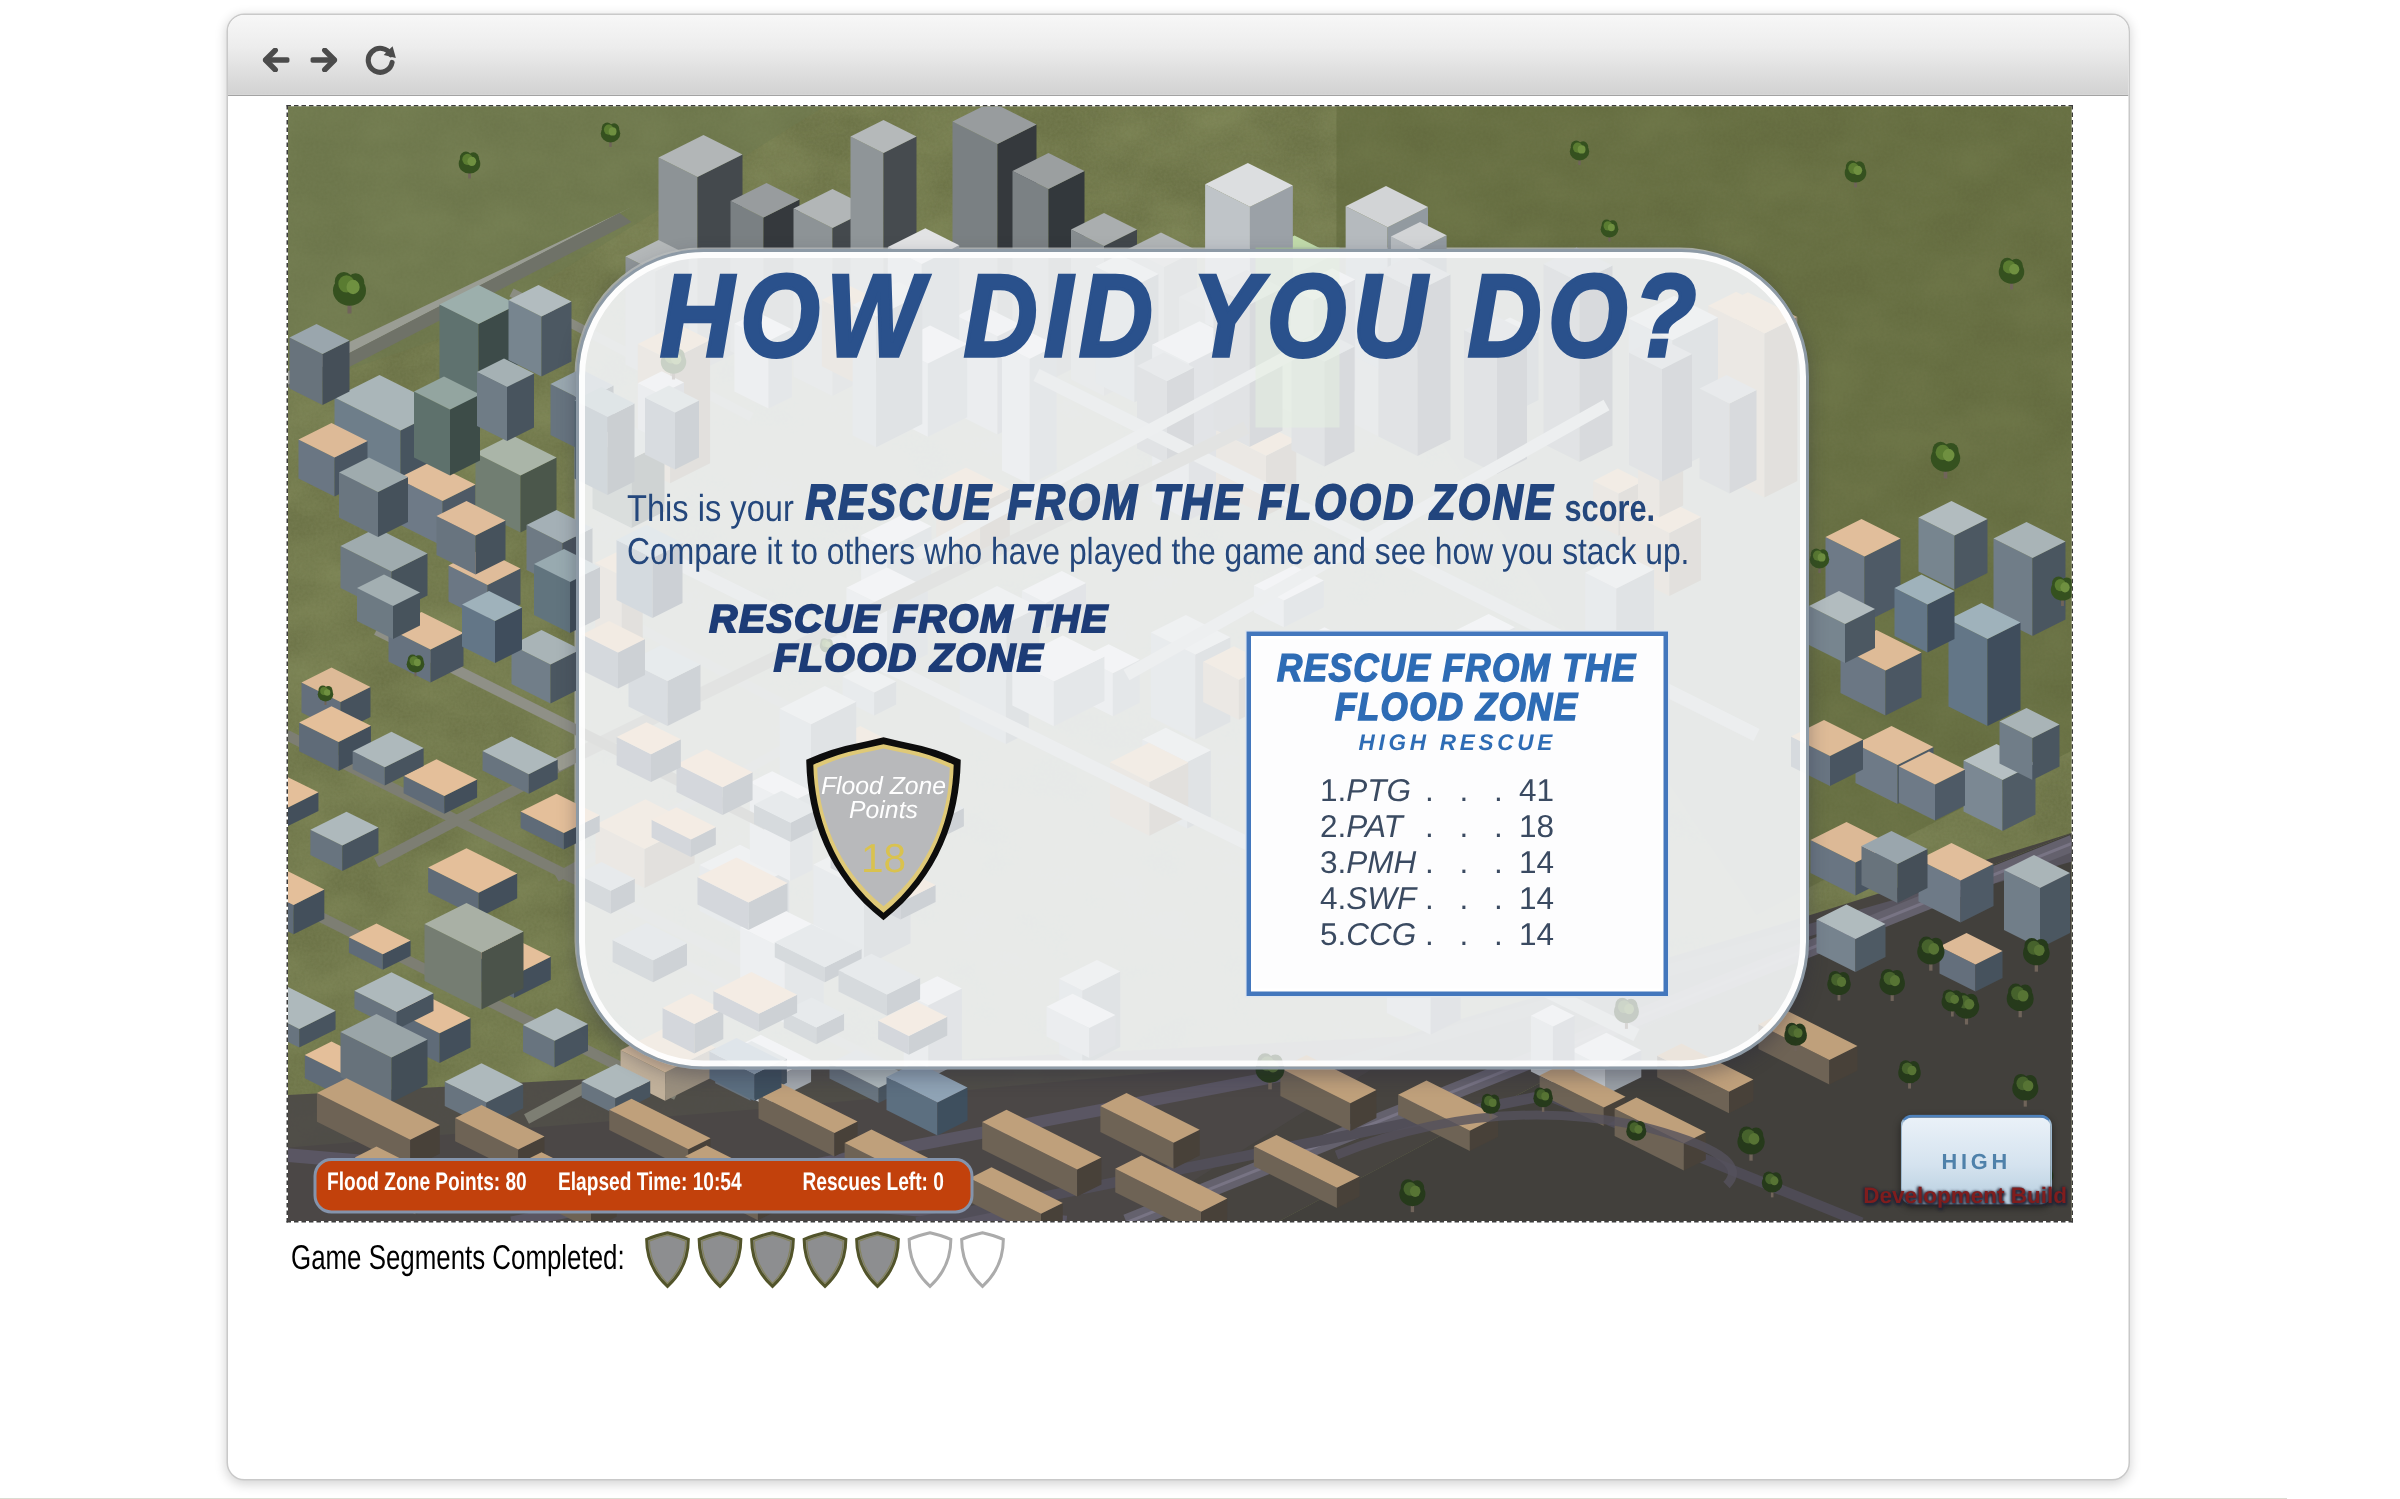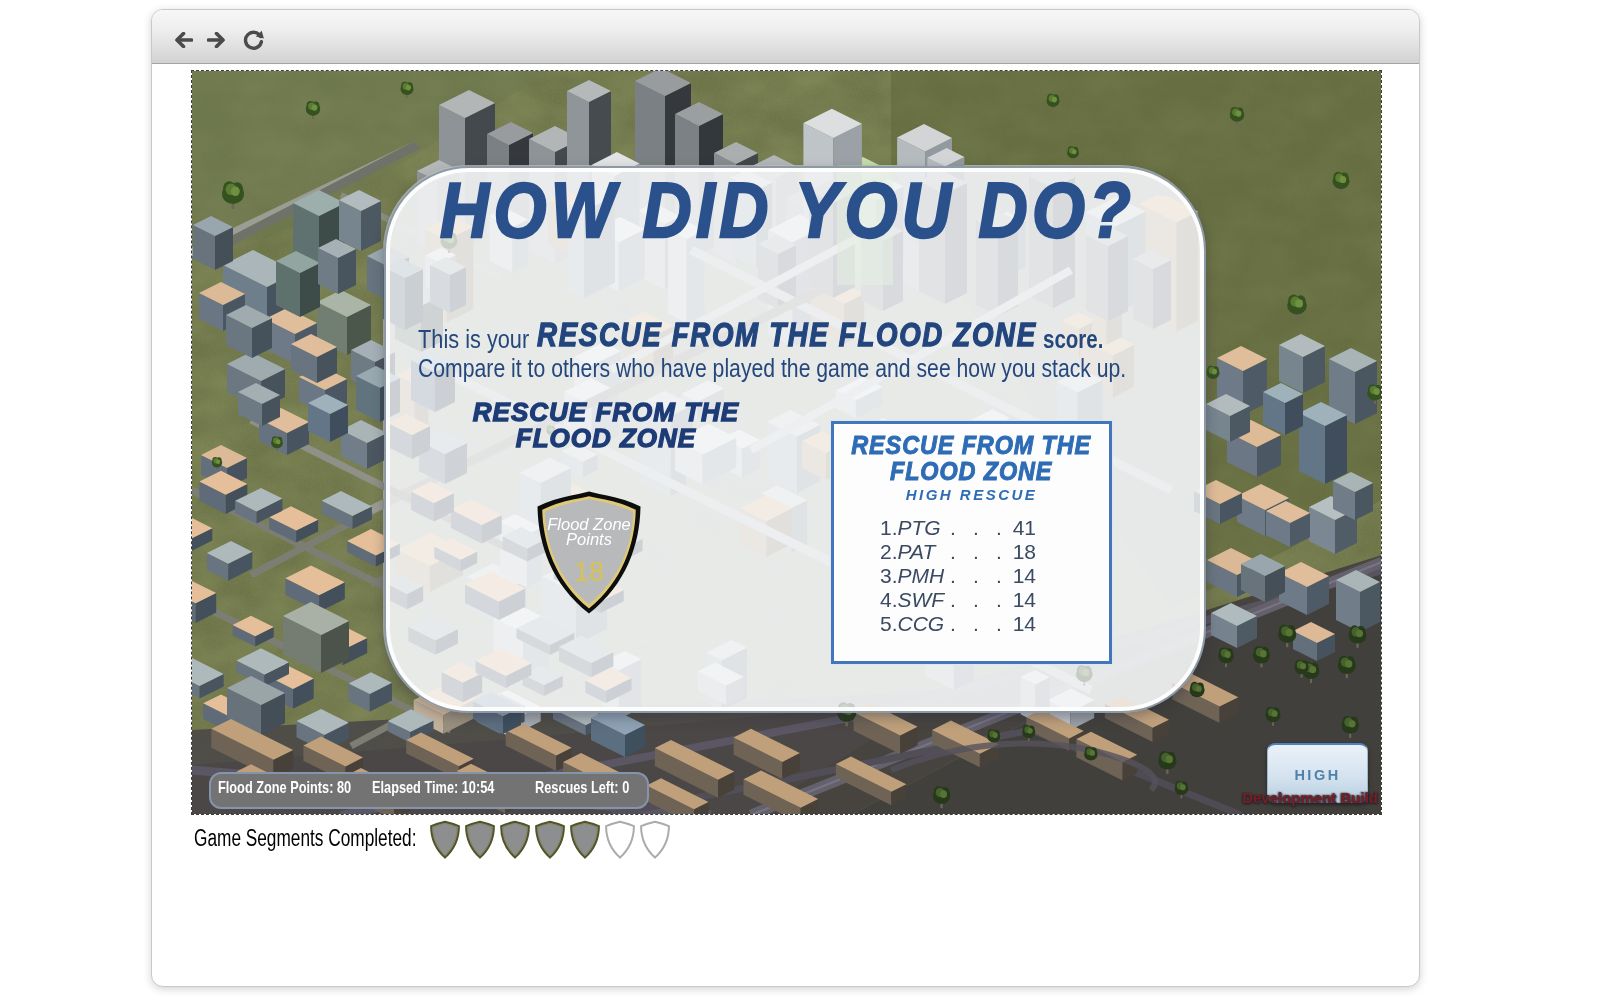--- a/index.html
+++ b/index.html
@@ -33,21 +33,21 @@
 #hsbox .t1 span { display:inline-block; font-size:26px; line-height:26px; font-style:italic; font-weight:700; color:#2e6cb5;
   letter-spacing:1px; -webkit-text-stroke:1px #2e6cb5; transform:scaleX(0.90); transform-origin:50% 0; }
 #hsbox .t2 { text-align:center; font-size:15px; line-height:15px; margin-top:3px; font-style:italic; font-weight:700;
   color:#2e6cb5; letter-spacing:2.5px; }
 #hslist { position:absolute; left:46px; top:92px; width:156px; font-size:21px; color:#3a4a61; }
 .hsrow { position:relative; height:24px; line-height:24px; }
 .hsrow .nm { font-style:italic;margin-top:15px; }
 .hsrow i { font-style:normal; position:absolute; top:0; }
 .hsrow .d1 { left:70px; } .hsrow .d2 { left:93px; } .hsrow .d3 { left:116px; }
 .hsrow .val { position:absolute; right:0; top:0; }
-#status { position:absolute; left:17px; top:701px; width:440px; height:37px; background:#737373;
+#status { position:absolute; left:17px; top:701px; width:440px; height:37px; background:#c2410c;
   border:2px solid #8494ac; border-radius:12px; color:#fff; }
 #status span { position:absolute; top:5px; white-space:nowrap; font-size:17px; line-height:17px; font-weight:700;
   transform:scaleX(0.75); transform-origin:0 0; }
 #next { position:absolute; left:1075px; top:672px; width:101px; height:60px; border-radius:8px;
   background:linear-gradient(#eaf1f8, #d5e3ef 55%, #b7cedf); border:1px solid #9db8cf; border-top:2.5px solid #4e81bb;
   box-shadow:0 2px 5px rgba(0,0,0,0.4); }
 #next div { position:absolute; width:100%; top:22px; text-align:center; color:#4f81aa; font-weight:700;
   font-size:14.5px; letter-spacing:2.5px; }
 #devbuild { position:absolute; left:1044px; top:719px; width:142px; text-align:right; color:#7f1d1d; font-weight:700;
   font-size:15px; line-height:16px; white-space:nowrap;

